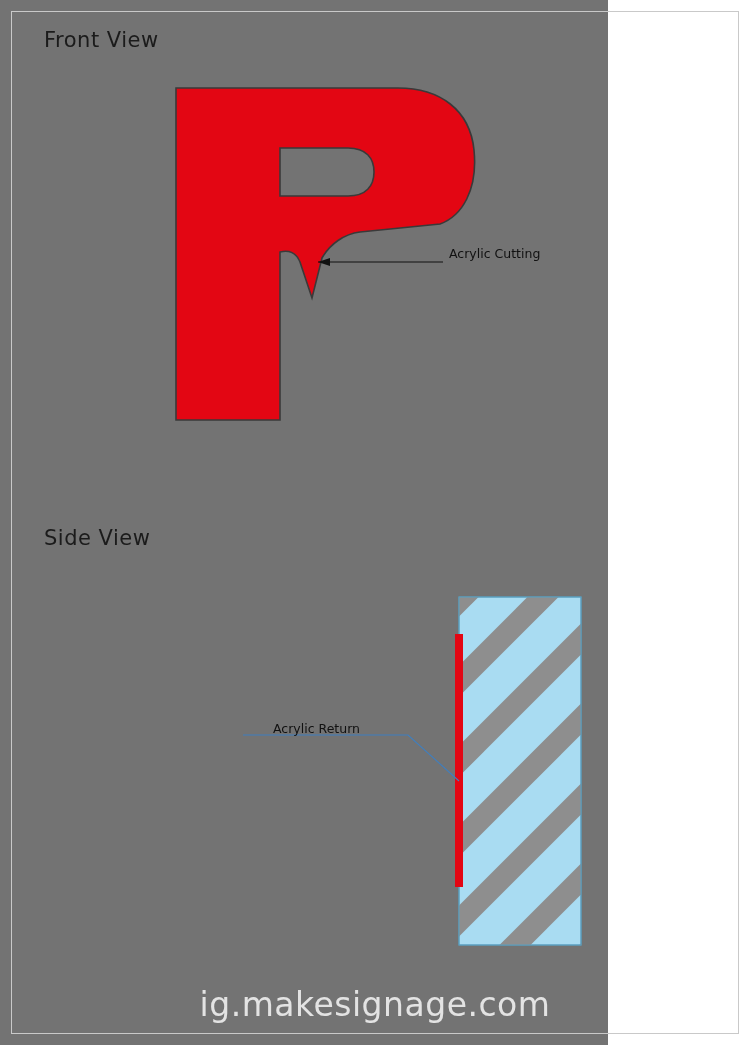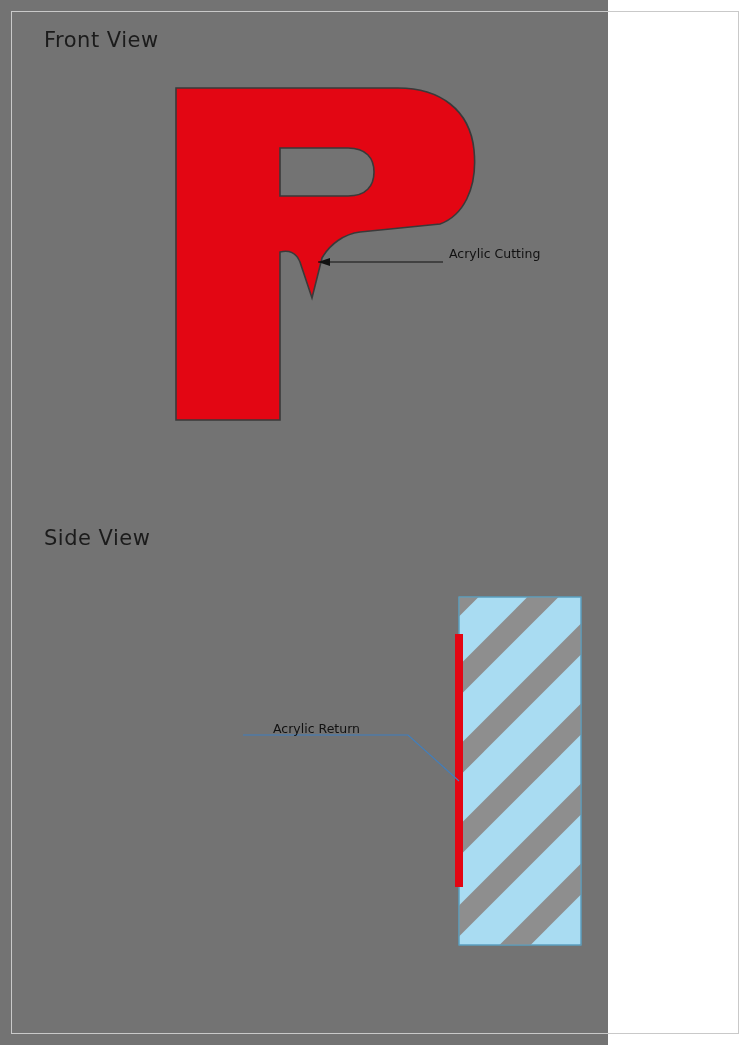--- a/index.html
+++ b/index.html
@@ -139,14 +139,15 @@
     <g>
       <polyline points="243,735 408,735 459,781" fill="none" stroke="#3f7fbf" stroke-width="1.1"></polyline>
     </g>
 
   </svg>
 
   <div class="callout-label" id="acrylic-cutting-label">Acrylic Cutting</div>
 
   <div class="callout-label" id="acrylic-return-label">Acrylic Return</div>
 
+  <div id="watermark">ig.makesignage.com</div>
 
 </div>
 
 </body></html>

